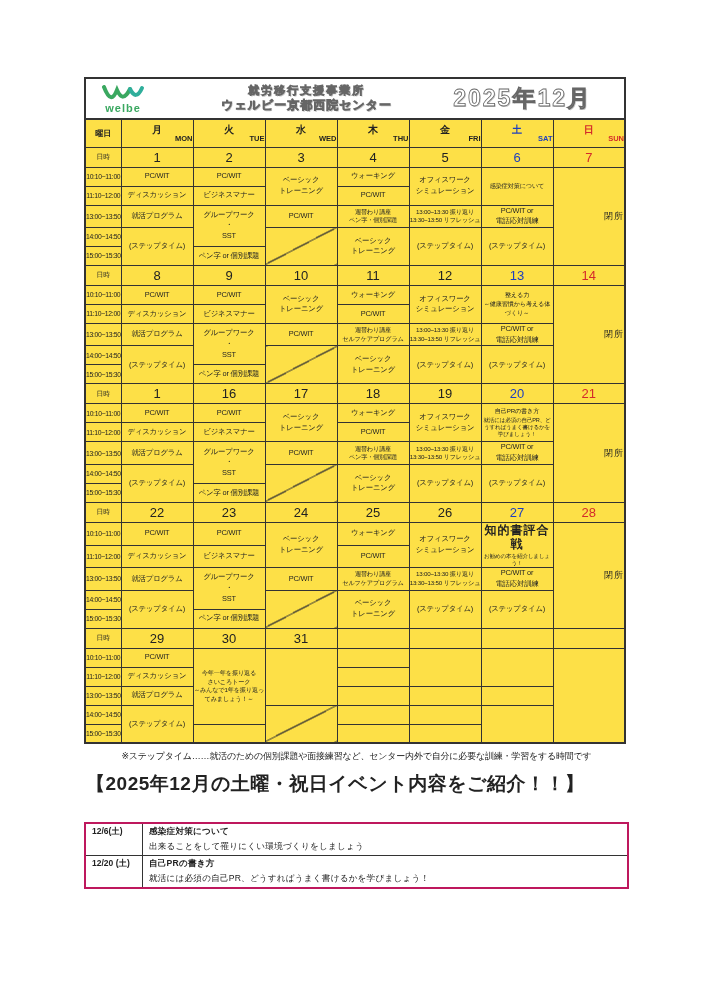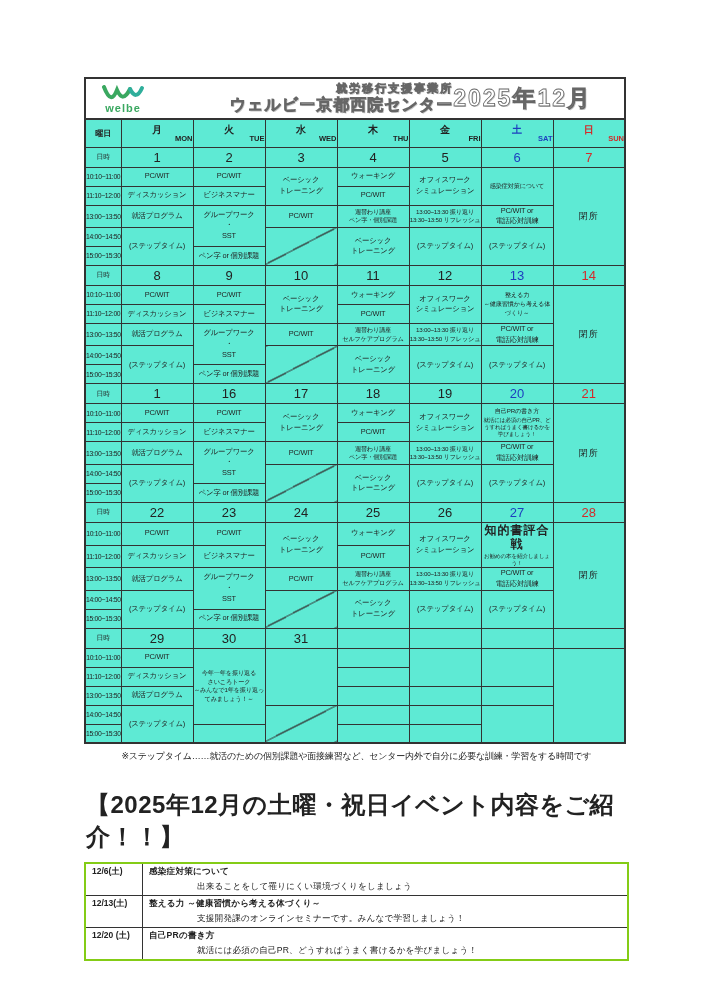--- a/index.html
+++ b/index.html
@@ -10,65 +10,65 @@
   .sheet{position:absolute;inset:0;}
 
   
   .cal{position:absolute;left:84px;top:77px;width:542px;}
   .cal-head{
     box-sizing:border-box;border:2px solid #333;border-bottom:none;height:41px;
     display:flex;align-items:center;background:#fff;
   }
   .logo{width:74px;display:flex;flex-direction:column;align-items:center;padding-top:2px;}
   .logo-word{font-weight:700;font-size:11px;letter-spacing:1px;margin-top:-2px;text-align:right;}
-  .org{flex:1;text-align:right;line-height:1.25;}
+  .org{flex:1;text-align:center;line-height:1.25;}
   .outline{
     color:#fff;-webkit-text-stroke:0.8px #666;text-shadow:1px 1px 0 #c9c9c9;
     font-weight:700;
   }
   .org-1{font-size:11px;letter-spacing:2px;}
-  .org-2{font-size:16px;letter-spacing:1px;}
+  .org-2{font-size:12px;letter-spacing:1px;}
   .month-title{font-size:23px;letter-spacing:2px;padding-right:32px;white-space:nowrap;}
 
-  table.grid{border-collapse:collapse;table-layout:fixed;width:542px;border:2px solid #333;background:#5eead4;}
+  table.grid{border-collapse:collapse;table-layout:fixed;width:542px;border:2px solid #333;background:#fde047;}
   table.grid th,table.grid td{border:1px solid #333;padding:0;overflow:hidden;vertical-align:middle;}
   .r-dayhead{height:28px;}
   .r-date{height:20px;}
   .r-time{height:19px;}
   .corner{font-size:8px;font-weight:700;}
   .dow-jp{font-size:10px;font-weight:700;line-height:1.1;}
   .dow-en{font-size:7.5px;font-weight:700;line-height:1.1;text-align:right;}
   th.dayhead,td.datecell{text-align:center;}
   td.datecell{font-size:13px;font-weight:500;}
   .sat{color:var(--sat,#1d3fbf);}
   .sun{color:var(--sun,#d42a2a);}
   th.timelabel{font-size:6.8px;font-weight:400;text-align:center;white-space:nowrap;letter-spacing:-0.3px;}
   th.datelabel{font-size:6.8px;font-weight:400;text-align:center;}
   td.prog{text-align:center;}
   .ctext{font-size:7.4px;line-height:1.45;white-space:pre-line;letter-spacing:-0.2px;}
   .ctext.small{font-size:6.2px;line-height:1.4;}
   .csub{font-size:5.6px;line-height:1.3;margin-top:1px;letter-spacing:-0.2px;}
   .cbig{font-size:12px;font-weight:700;letter-spacing:1px;line-height:1.2;}
-  td.closedcell .ctext{font-size:9px;letter-spacing:1px;}
+  td.closedcell .ctext{font-size:9px;letter-spacing:1px;text-align:right;}
   td.diagcell{
     background:linear-gradient(to bottom right,
       transparent calc(50% - 0.6px),#333 calc(50% - 0.6px),
       #333 calc(50% + 0.6px),transparent calc(50% + 0.6px));
   }
 
   
   .bottom{position:absolute;left:84px;top:750px;width:545px;}
-  .step-note{font-size:9px;text-align:center;letter-spacing:-0.2px;margin-bottom:26px;}
-  .ev-heading{font-size:24px;font-weight:800;letter-spacing:0.5px;margin:0 0 9px 2px;}
-  table.events{border-collapse:collapse;table-layout:fixed;width:545px;border:2px solid #84cc16;background:#fff;}
+  .step-note{font-size:9px;text-align:center;letter-spacing:-0.2px;margin-bottom:8px;}
+  .ev-heading{font-size:19px;font-weight:800;letter-spacing:0.5px;margin:0 0 25px 2px;}
+  table.events{border-collapse:collapse;table-layout:fixed;width:545px;border:2px solid #be185d;background:#fff;}
   table.events td{border:1px solid #333;padding:2px 6px;vertical-align:top;}
   td.ev-date{width:44px;font-size:8.5px;font-weight:700;white-space:nowrap;padding-left:3px;padding-right:2px;}
   tr.ev-row{height:29px;}
   .ev-title{font-size:8.6px;font-weight:700;letter-spacing:0.2px;}
-  .ev-desc{font-size:8.6px;font-weight:400;margin-top:3px;letter-spacing:0.2px;margin-left:48px;}
+  .ev-desc{font-size:8.6px;font-weight:400;margin-top:3px;letter-spacing:0.2px;}
   .ev-title.fancy{font-size:13px;font-weight:500;color:#6e6e6e;letter-spacing:2px;}
   tr.ev-sep td{border-top:2px solid #333;}
 </style>
 </head>
 <body>
 
 <div class="sheet">
 
   <div class="cal">
     <div class="cal-head">
@@ -590,27 +590,20 @@
     <table class="events">
       <tbody>
         <tr class="ev-row">
           <td class="ev-date">12/6(土)</td>
           <td>
             <div class="ev-title">感染症対策について</div>
             <div class="ev-desc">出来ることをして罹りにくい環境づくりをしましょう</div>
           </td>
         </tr>
         <tr class="ev-row">
-          <td class="ev-date">12/13(土)</td>
-          <td>
-            <div class="ev-title">整える力 ～健康習慣から考える体づくり～</div>
-            <div class="ev-desc">支援開発課のオンラインセミナーです。みんなで学習しましょう！</div>
-          </td>
-        </tr>
-        <tr class="ev-row">
           <td class="ev-date">12/20 (土)</td>
           <td>
             <div class="ev-title">自己PRの書き方</div>
             <div class="ev-desc">就活には必須の自己PR、どうすればうまく書けるかを学びましょう！</div>
           </td>
         </tr>
       </tbody>
     </table>
   </div>
 

